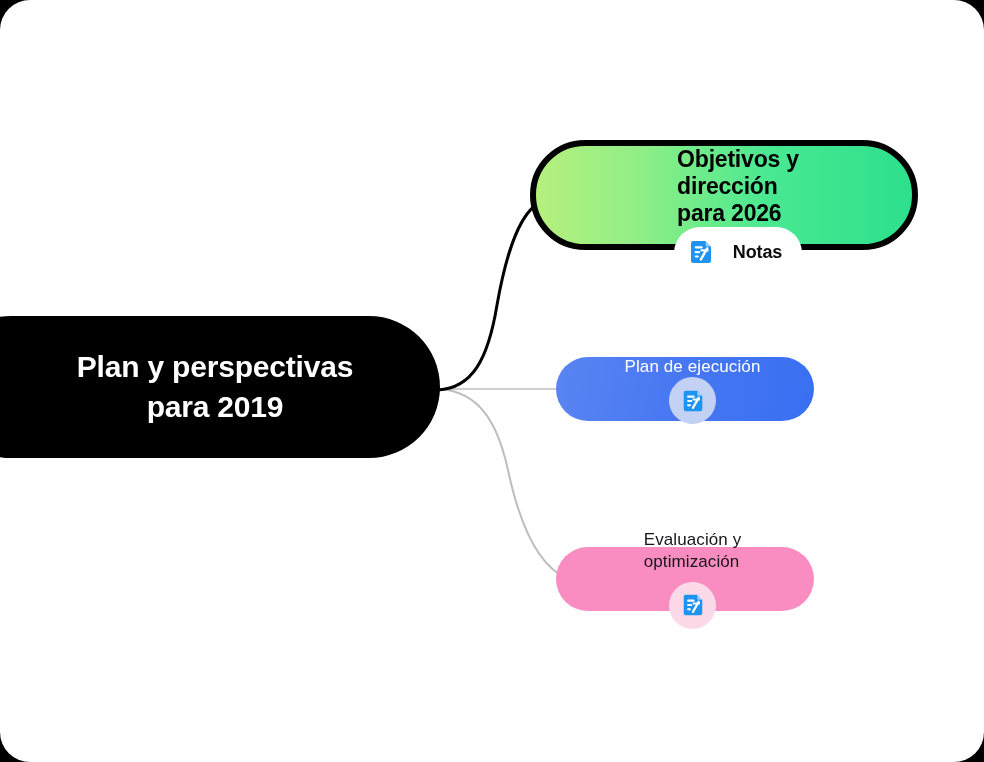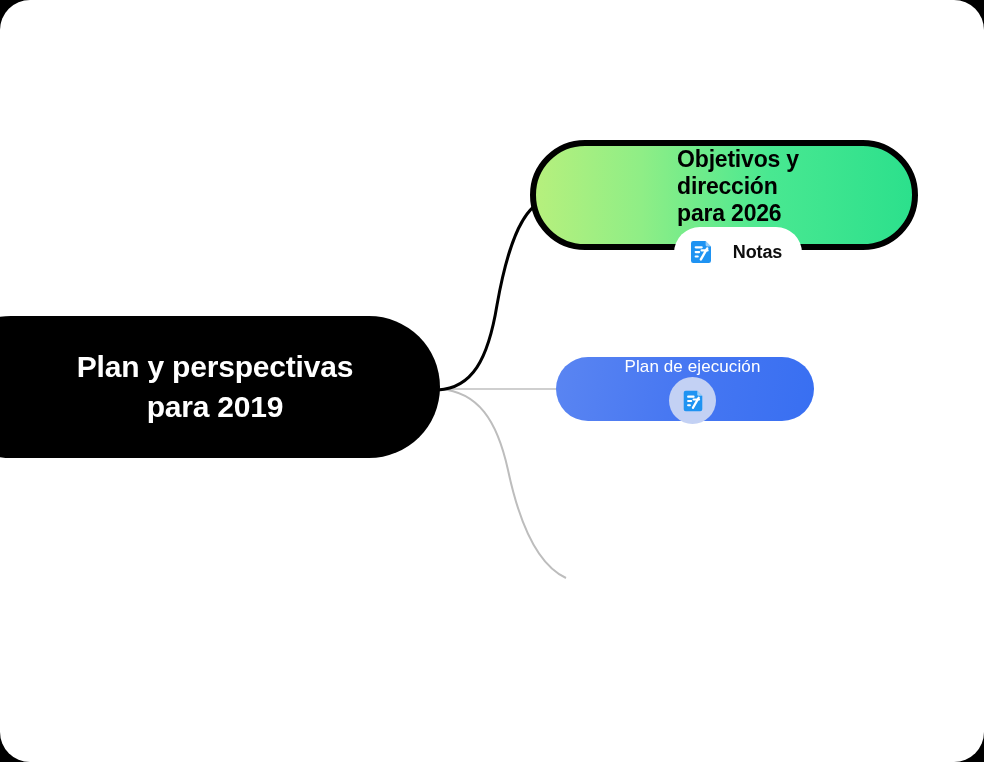--- a/index.html
+++ b/index.html
@@ -207,14 +207,32 @@
           <rect x="7.6" y="8.2" width="8.2" height="2.3" rx="1.15" fill="#ffffff"></rect>
           <rect x="7.6" y="13.0" width="5.6" height="2.2" rx="1.1" fill="#ffffff"></rect>
           <rect x="7.6" y="17.4" width="4.2" height="2.2" rx="1.1" fill="#ffffff"></rect>
           <path d="M20.2 10.4 L13.9 21.4" stroke="#ffffff" stroke-width="2.4" stroke-linecap="round"></path>
           <path d="M14.6 12.4 L20.6 12.4" stroke="#ffffff" stroke-width="2.2" stroke-linecap="round"></path>
         </svg>
       </span>
     </div>
   </div>
 
+  <div class="branch branch-pink">
+    <span class="pink-label">Evaluación y
+optimización</span>
+
+    <div class="badge-circle badge-pink">
+      <span>
+        <svg class="note-icon" width="26" height="26" viewBox="0 0 28 28" xmlns="http://www.w3.org/2000/svg">
+          <path d="M4 5.2 A2.2 2.2 0 0 1 6.2 3 H18.6 L24 8.4 V22.8 A2.2 2.2 0 0 1 21.8 25 H6.2 A2.2 2.2 0 0 1 4 22.8 Z" fill="#1f93f2"></path>
+          <path d="M18.6 3 L24 8.4 H20.0 A1.4 1.4 0 0 1 18.6 7.0 Z" fill="#ffffff" opacity="0.55"></path>
+          <rect x="7.6" y="8.2" width="8.2" height="2.3" rx="1.15" fill="#ffffff"></rect>
+          <rect x="7.6" y="13.0" width="5.6" height="2.2" rx="1.1" fill="#ffffff"></rect>
+          <rect x="7.6" y="17.4" width="4.2" height="2.2" rx="1.1" fill="#ffffff"></rect>
+          <path d="M20.2 10.4 L13.9 21.4" stroke="#ffffff" stroke-width="2.4" stroke-linecap="round"></path>
+          <path d="M14.6 12.4 L20.6 12.4" stroke="#ffffff" stroke-width="2.2" stroke-linecap="round"></path>
+        </svg>
+      </span>
+    </div>
+  </div>
 
 </div>
 
 </body></html>

